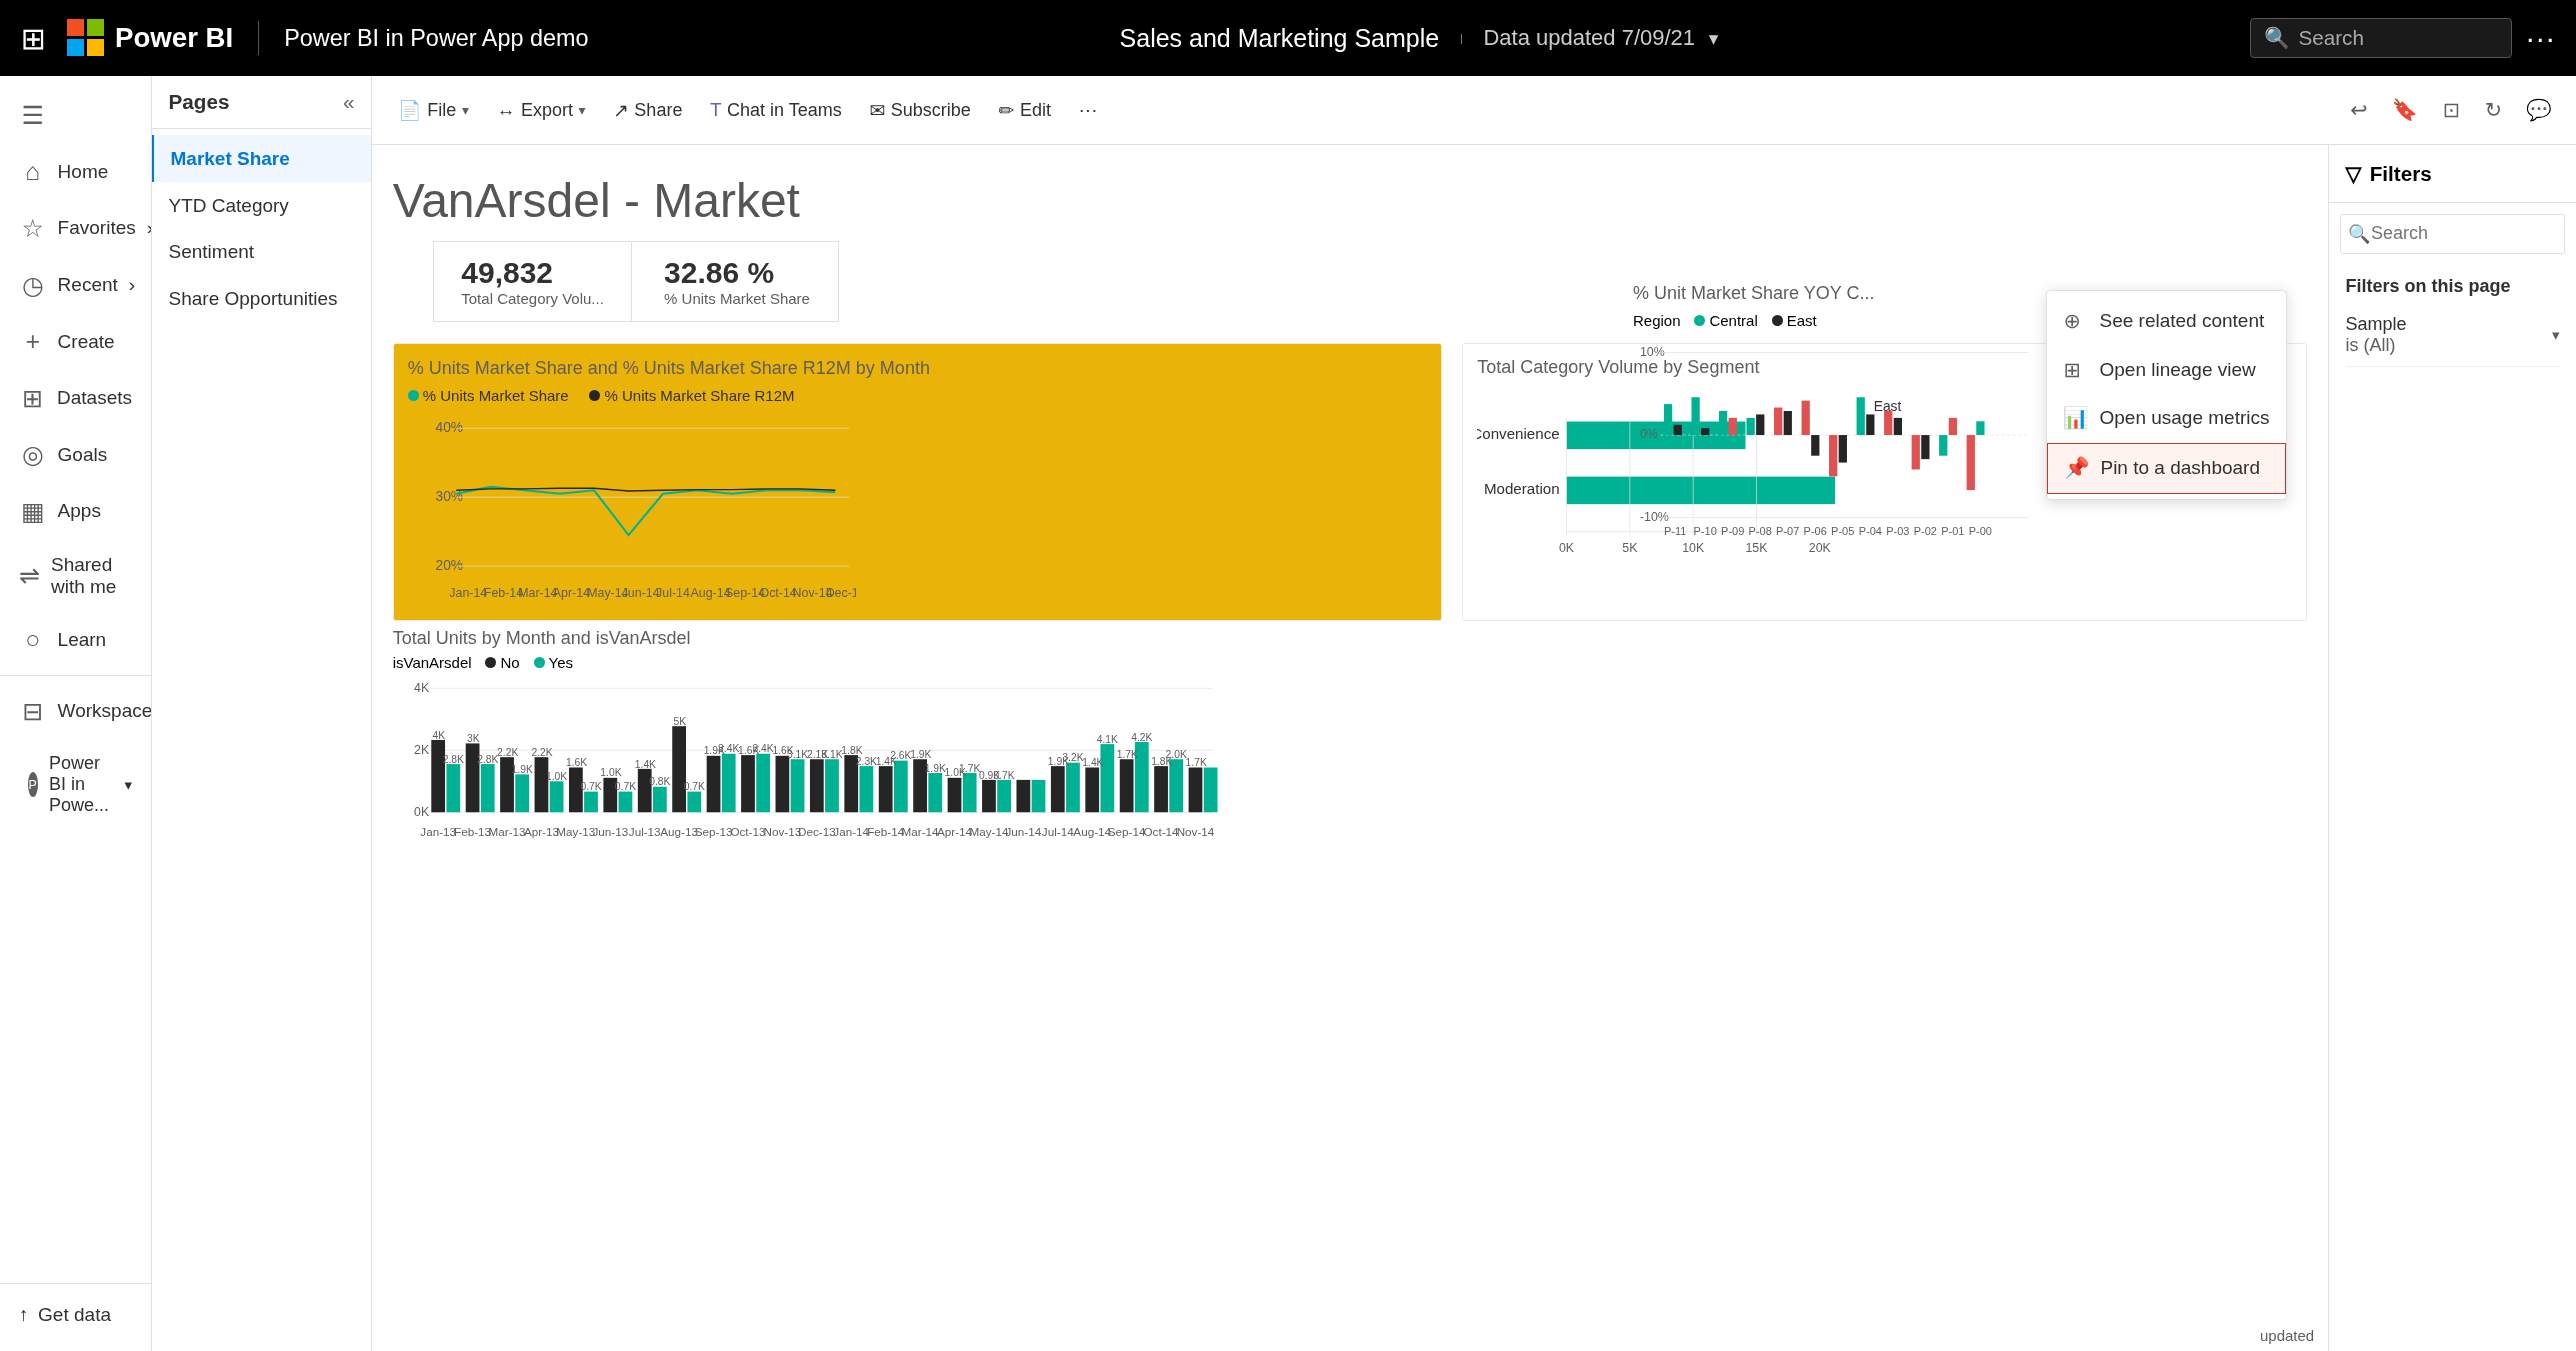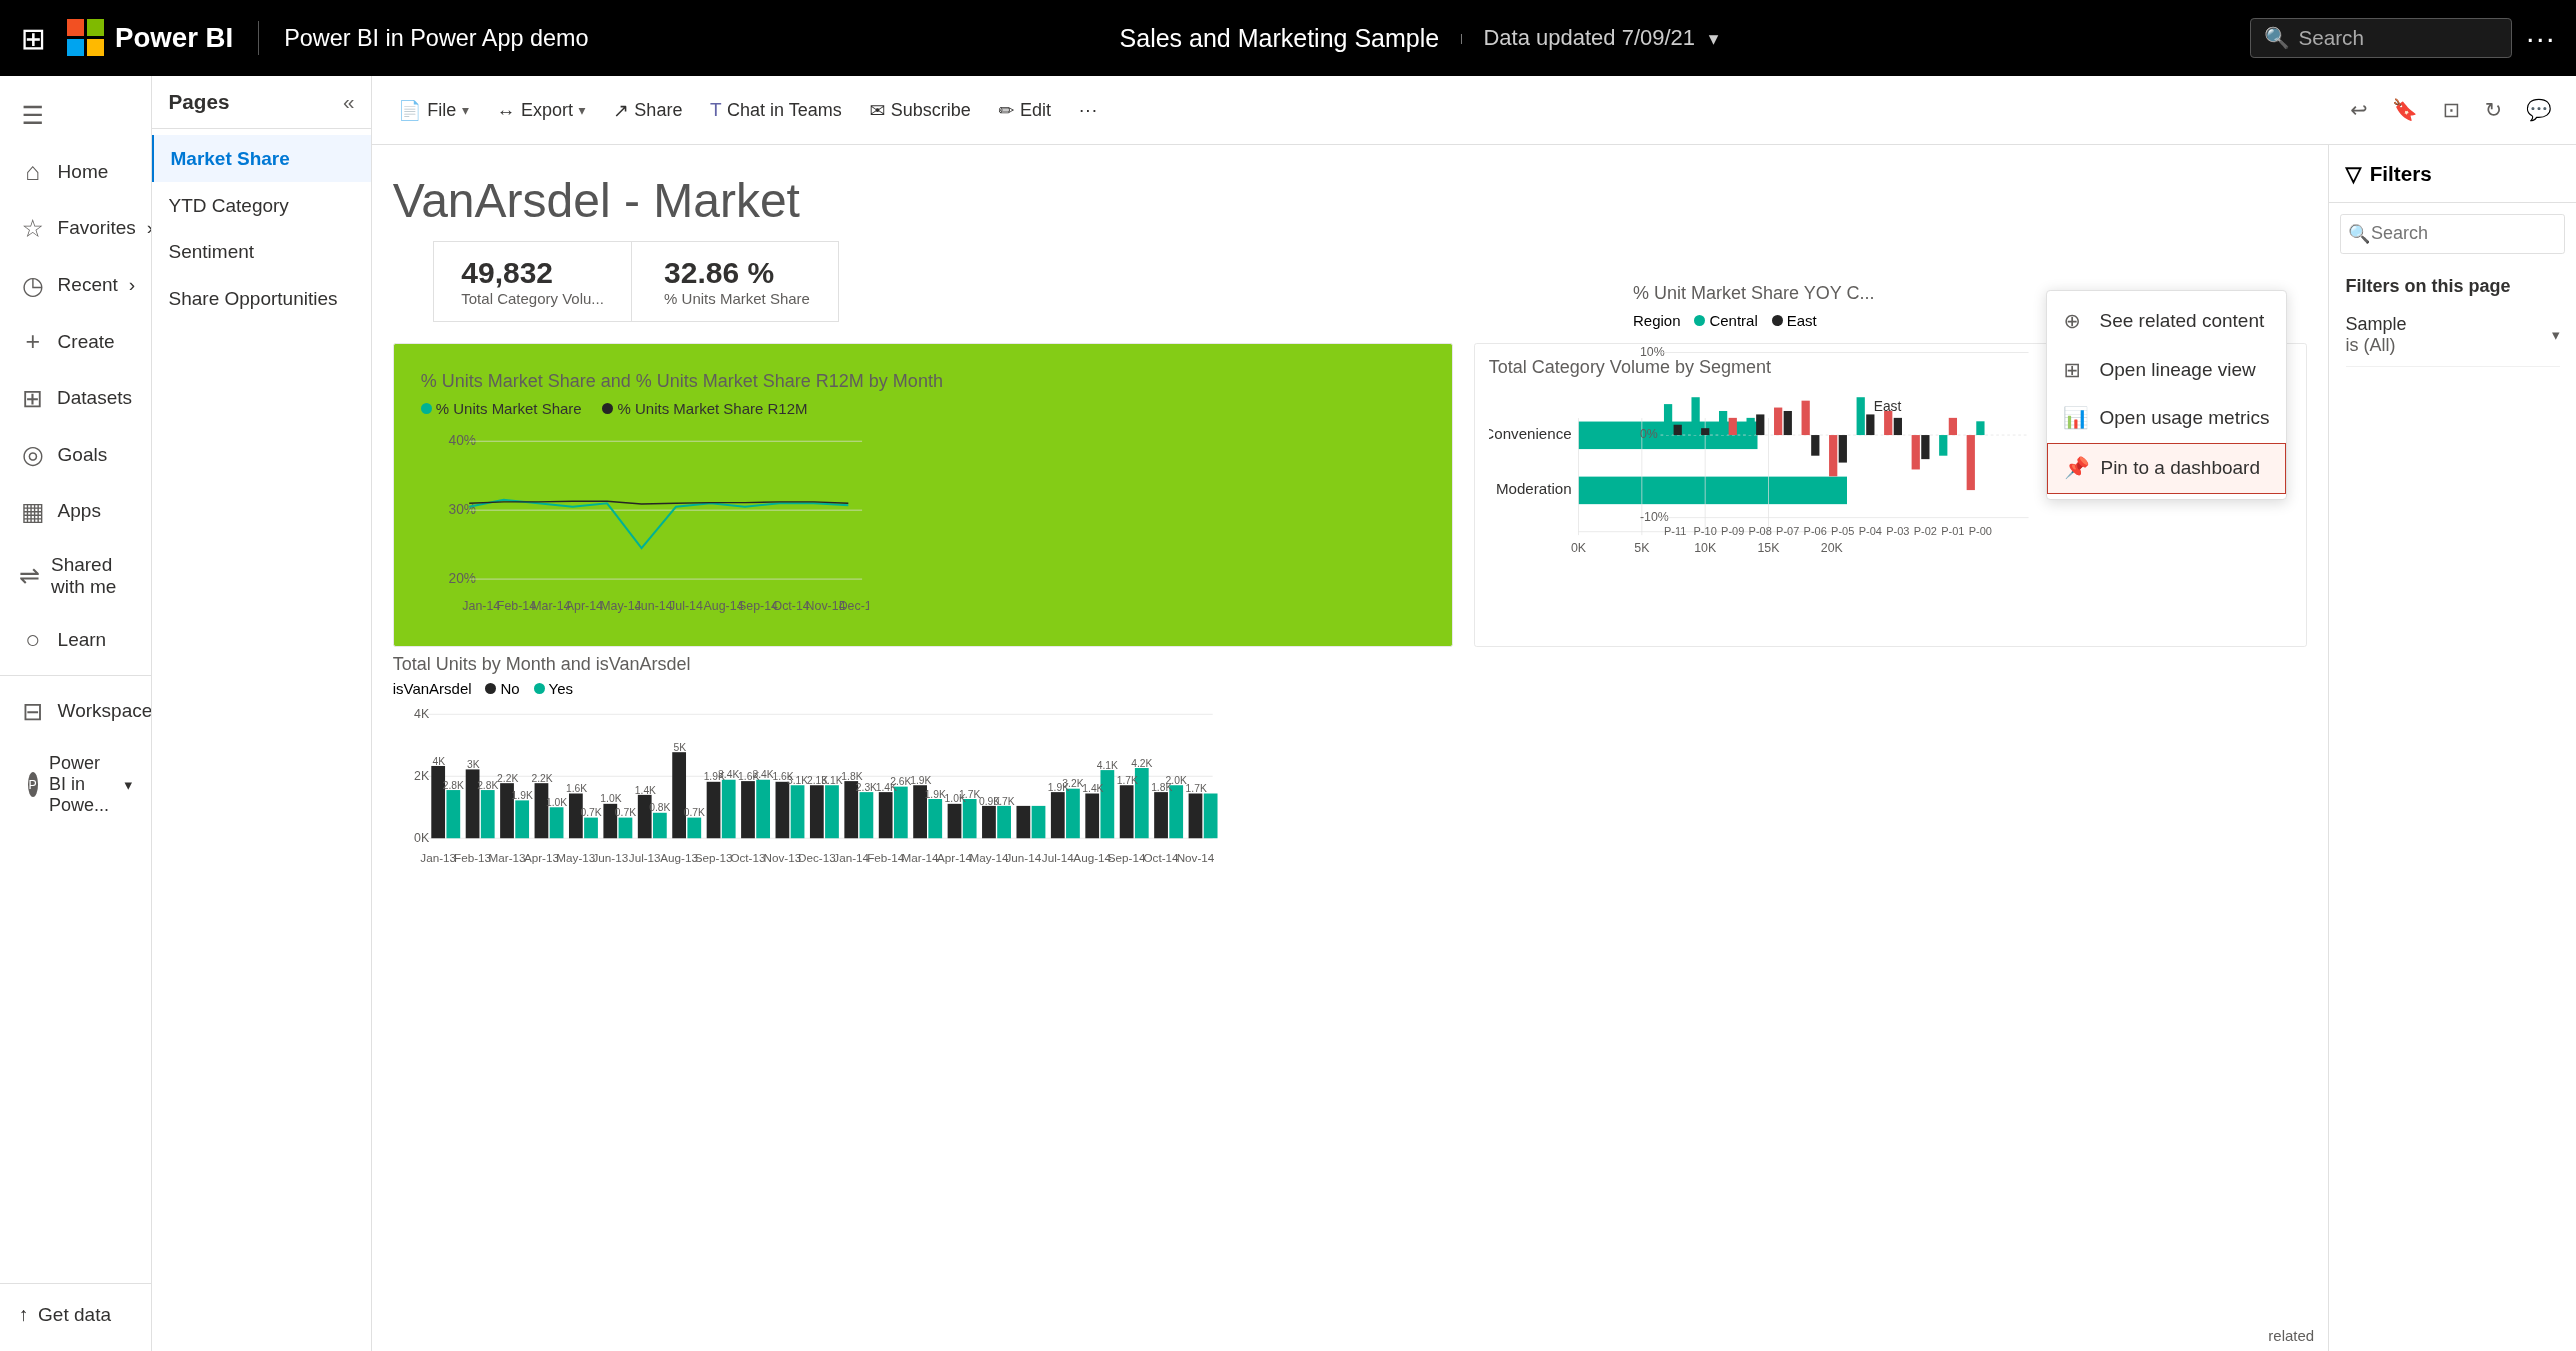--- a/index.html
+++ b/index.html
@@ -126,21 +126,21 @@
     .kpi-box:last-child { border-right: none; }
     .kpi-value { font-size: 30px; font-weight: 600; color: #323130; }
     .kpi-label { font-size: 15px; color: #605e5c; }
     .chart-title { font-size: 18px; color: #605e5c; margin-bottom: 8.3px; }
     .chart-legend { display: flex; gap: 20.7px; margin-bottom: 6.9px; font-size: 15px; color: #323130; }
     .legend-dot { width: 11px; height: 11px; border-radius: 50%; display: inline-block; margin-right: 4.1px; }
 
     .dual-chart-row { display: flex; gap: 20.7px; }
 
     
-    .line-chart-container { background: #84cc16; padding: 27px; border: 0.7px solid #e8e8e8; border-radius: 2.8px; flex: 1; }
+    .line-chart-container { background: #eab308; padding: 14px; border: 0.7px solid #e8e8e8; border-radius: 2.8px; flex: 1; }
     .bar-chart-container { background: #fff; padding: 13.8px; border: 0.7px solid #e8e8e8; border-radius: 2.8px; flex: 1; }
 
     svg text { font-family: 'Segoe UI', sans-serif; }
 
     .bottom-bar-section { margin-top: 6.9px; }
     .bottom-bar-title { font-size: 18px; color: #605e5c; margin-bottom: 5.5px; }
     .bottom-bar-legend { display: flex; gap: 13.8px; font-size: 15px; margin-bottom: 6.9px; }
 
     .obvience { position: absolute; bottom: 6.9px; right: 13.8px; font-size: 15px; color: #605e5c; }
   </style>
@@ -582,21 +582,21 @@
             <text x="328" y="290" font-size="16" fill="#605e5c">P-04</text>
             <text x="368" y="290" font-size="16" fill="#605e5c">P-03</text>
             <text x="408" y="290" font-size="16" fill="#605e5c">P-02</text>
             <text x="448" y="290" font-size="16" fill="#605e5c">P-01</text>
             <text x="488" y="290" font-size="16" fill="#605e5c">P-00</text>
 
             <text x="350" y="110" font-size="20" fill="#323130">East</text>
           </svg>
         </div>
 
-        <div class="obvience">related</div>
+        <div class="obvience">updated</div>
 
       </div>
 
       <div class="dropdown-menu">
         <div class="dropdown-item">
           <span class="dropdown-icon">⊕</span>
           <span>See related content</span>
         </div>
         <div class="dropdown-item">
           <span class="dropdown-icon">⊞</span>

